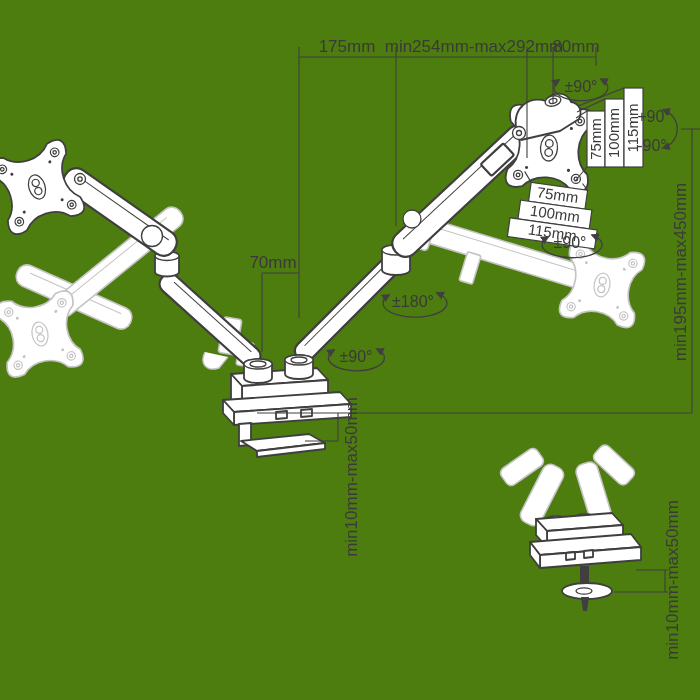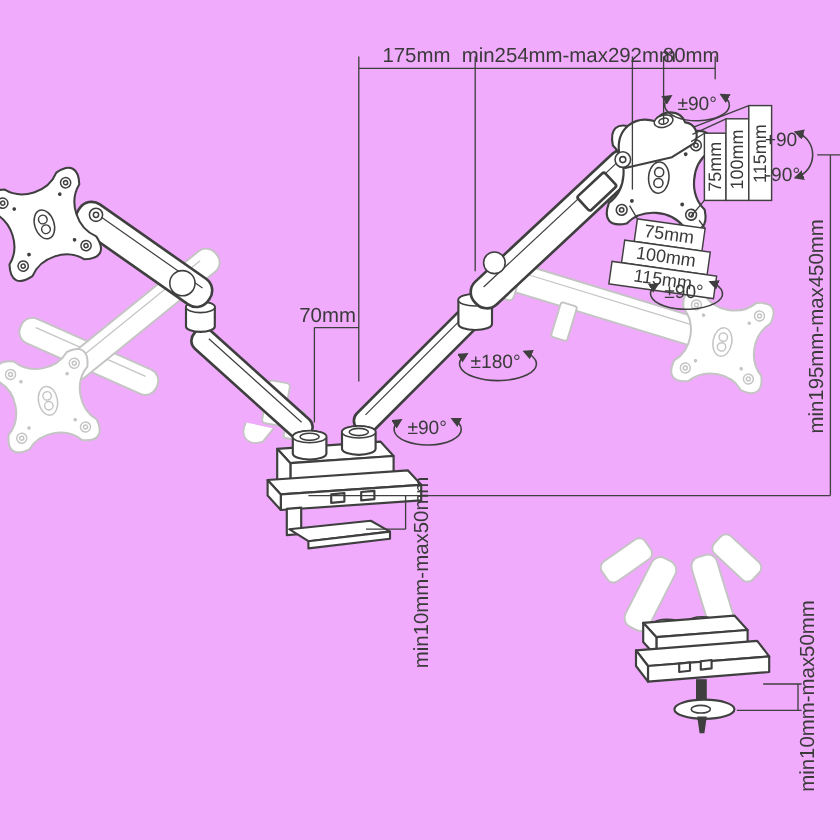--- a/index.html
+++ b/index.html
@@ -1,16 +1,16 @@
 <!DOCTYPE html>
 <html><head>
 <meta charset="utf-8">
 <style>
   html,body{margin:0;padding:0;background:#fff;}
-  .canvas{width:700px;height:700px;background:#f0abfc;position:relative;font-family:"Liberation Sans",sans-serif;}
+  .canvas{width:700px;height:700px;background:#4d7c0f;position:relative;font-family:"Liberation Sans",sans-serif;}
   svg{display:block;}
   .solid{color:#3f3f3f;}
   .ghost{color:#c4c4c4;}
   .beam{fill:#ffffff;stroke:currentColor;stroke-width:2.2;}
   .ghost .beam{stroke-width:1.6;}
   .inner{fill:none;stroke:currentColor;stroke-width:1;}
   .part{fill:#ffffff;stroke:currentColor;stroke-width:1.8;stroke-linejoin:round;}
   .ghost .part{stroke-width:1.4;}
   .dim{stroke:#3f3f3f;stroke-width:1.1;fill:none;}
   .box{fill:#ffffff;stroke:#3f3f3f;stroke-width:1.2;}

